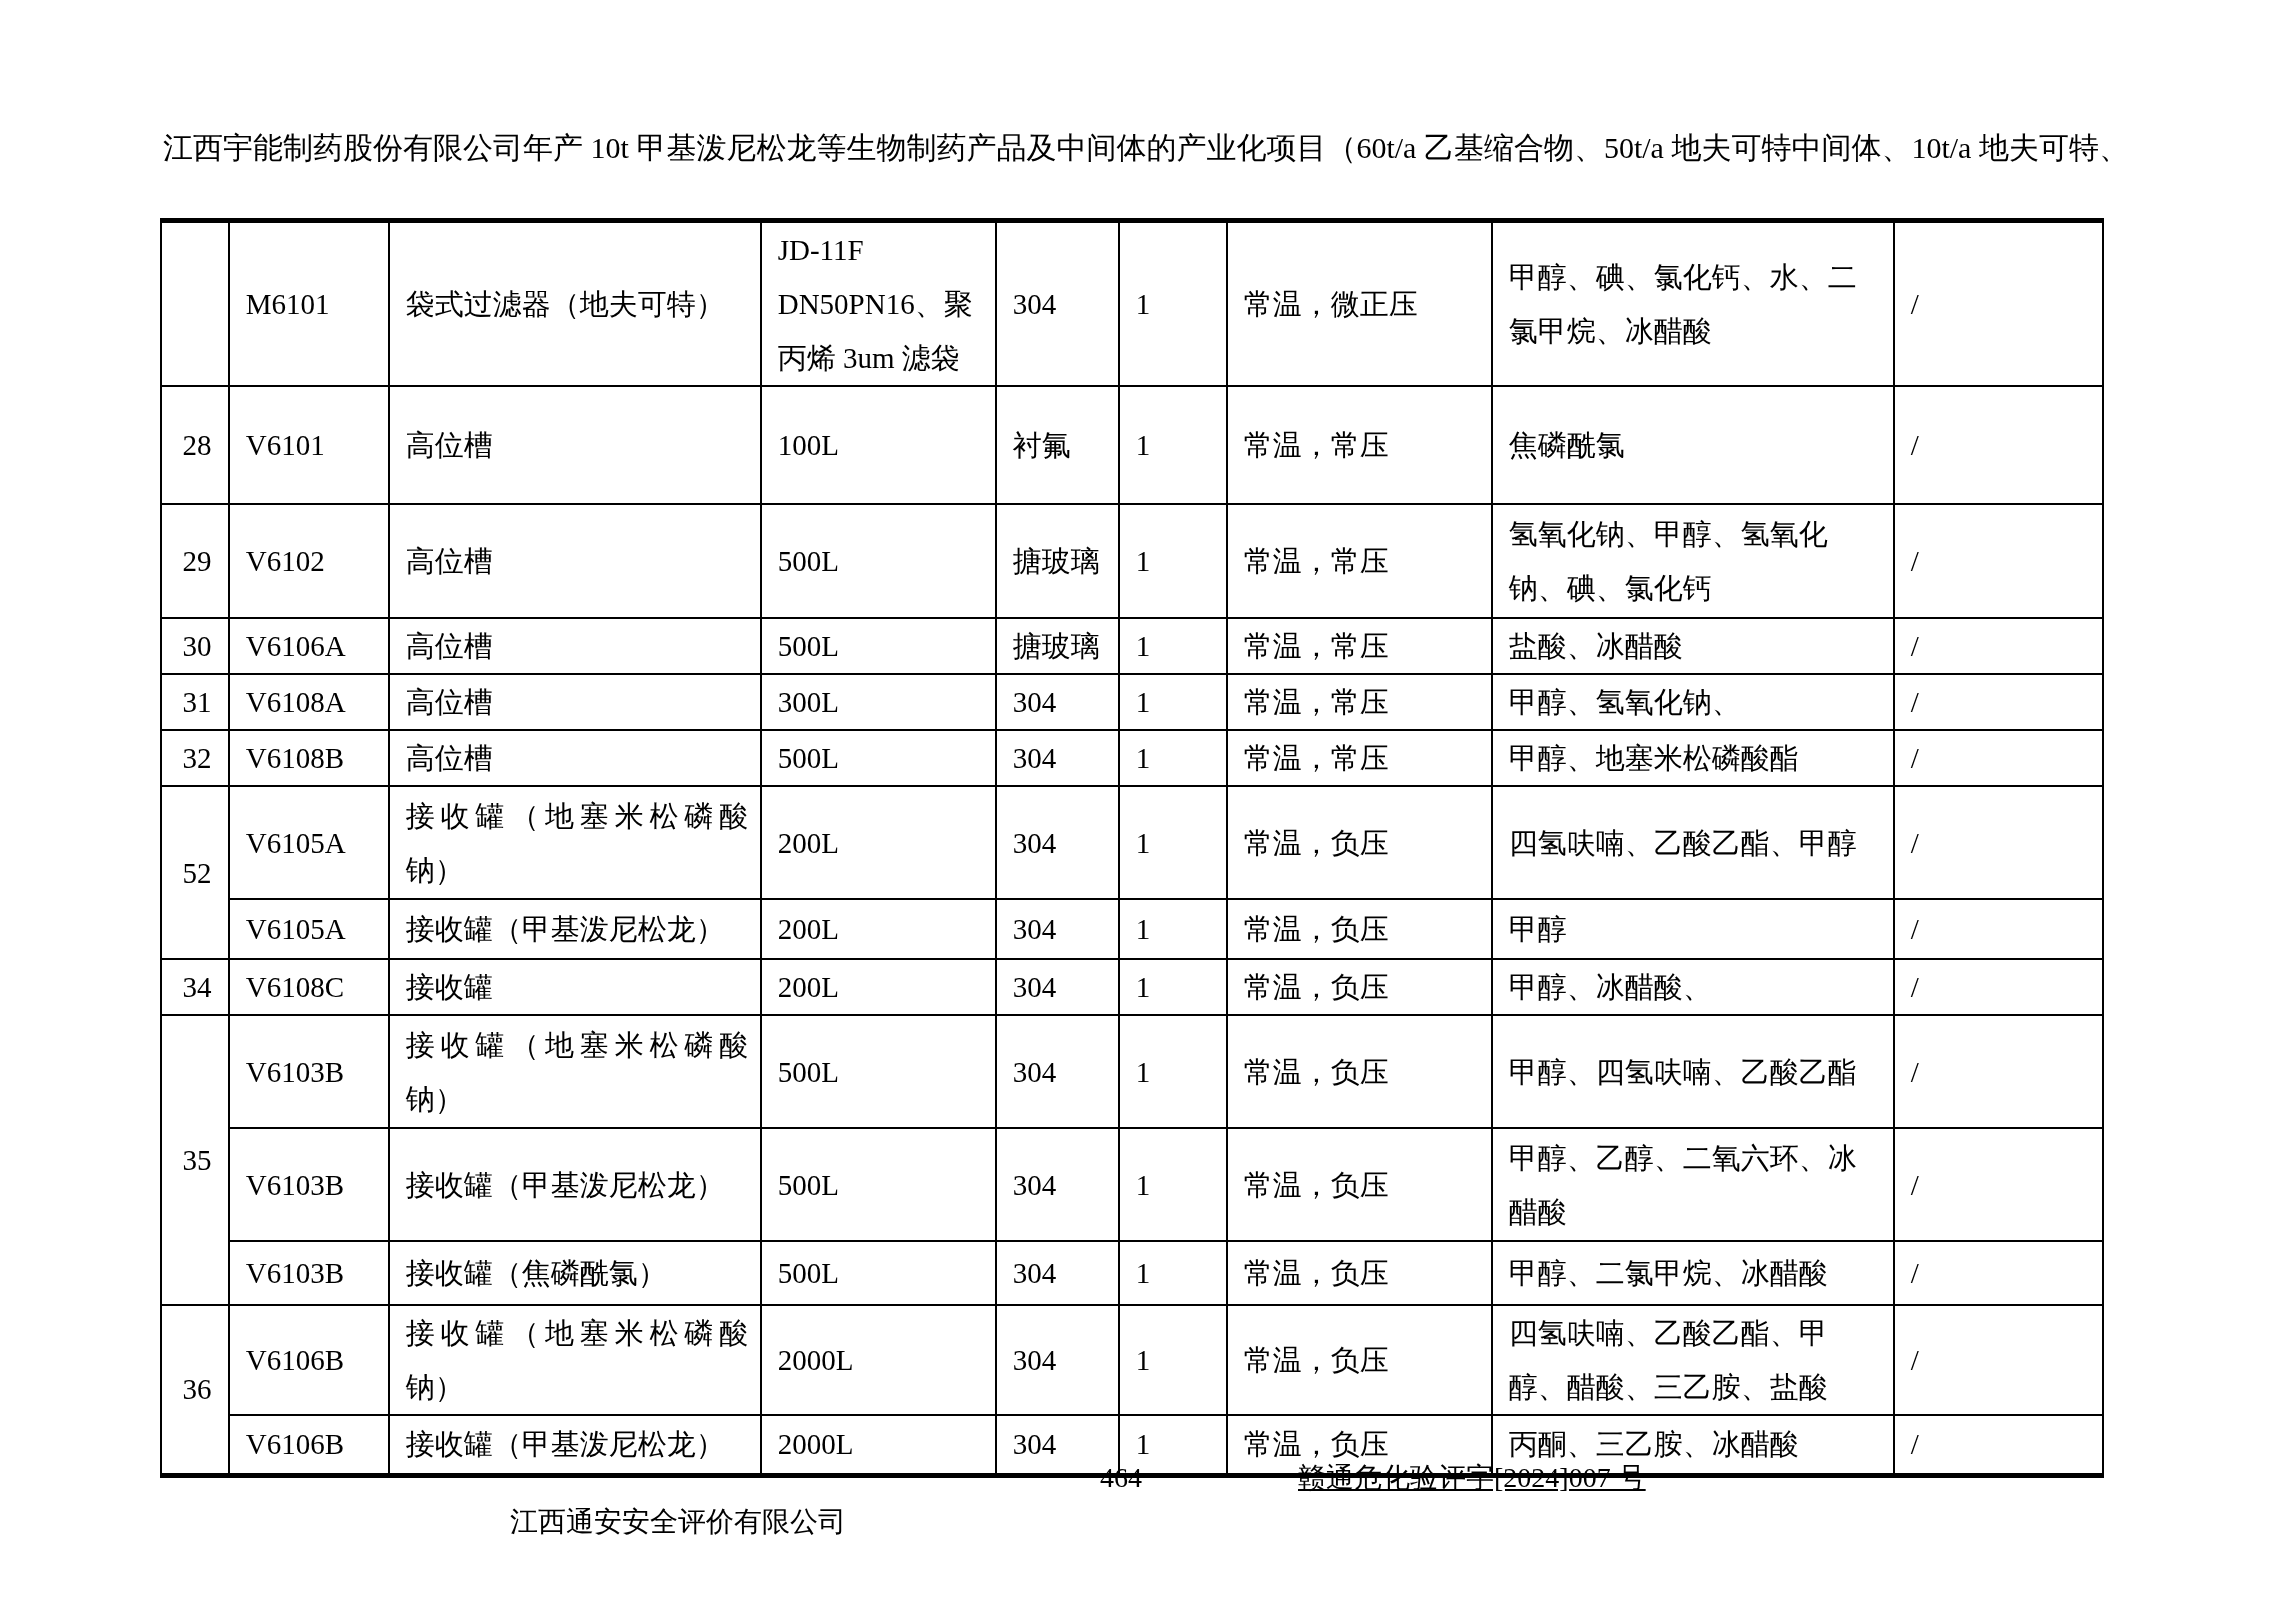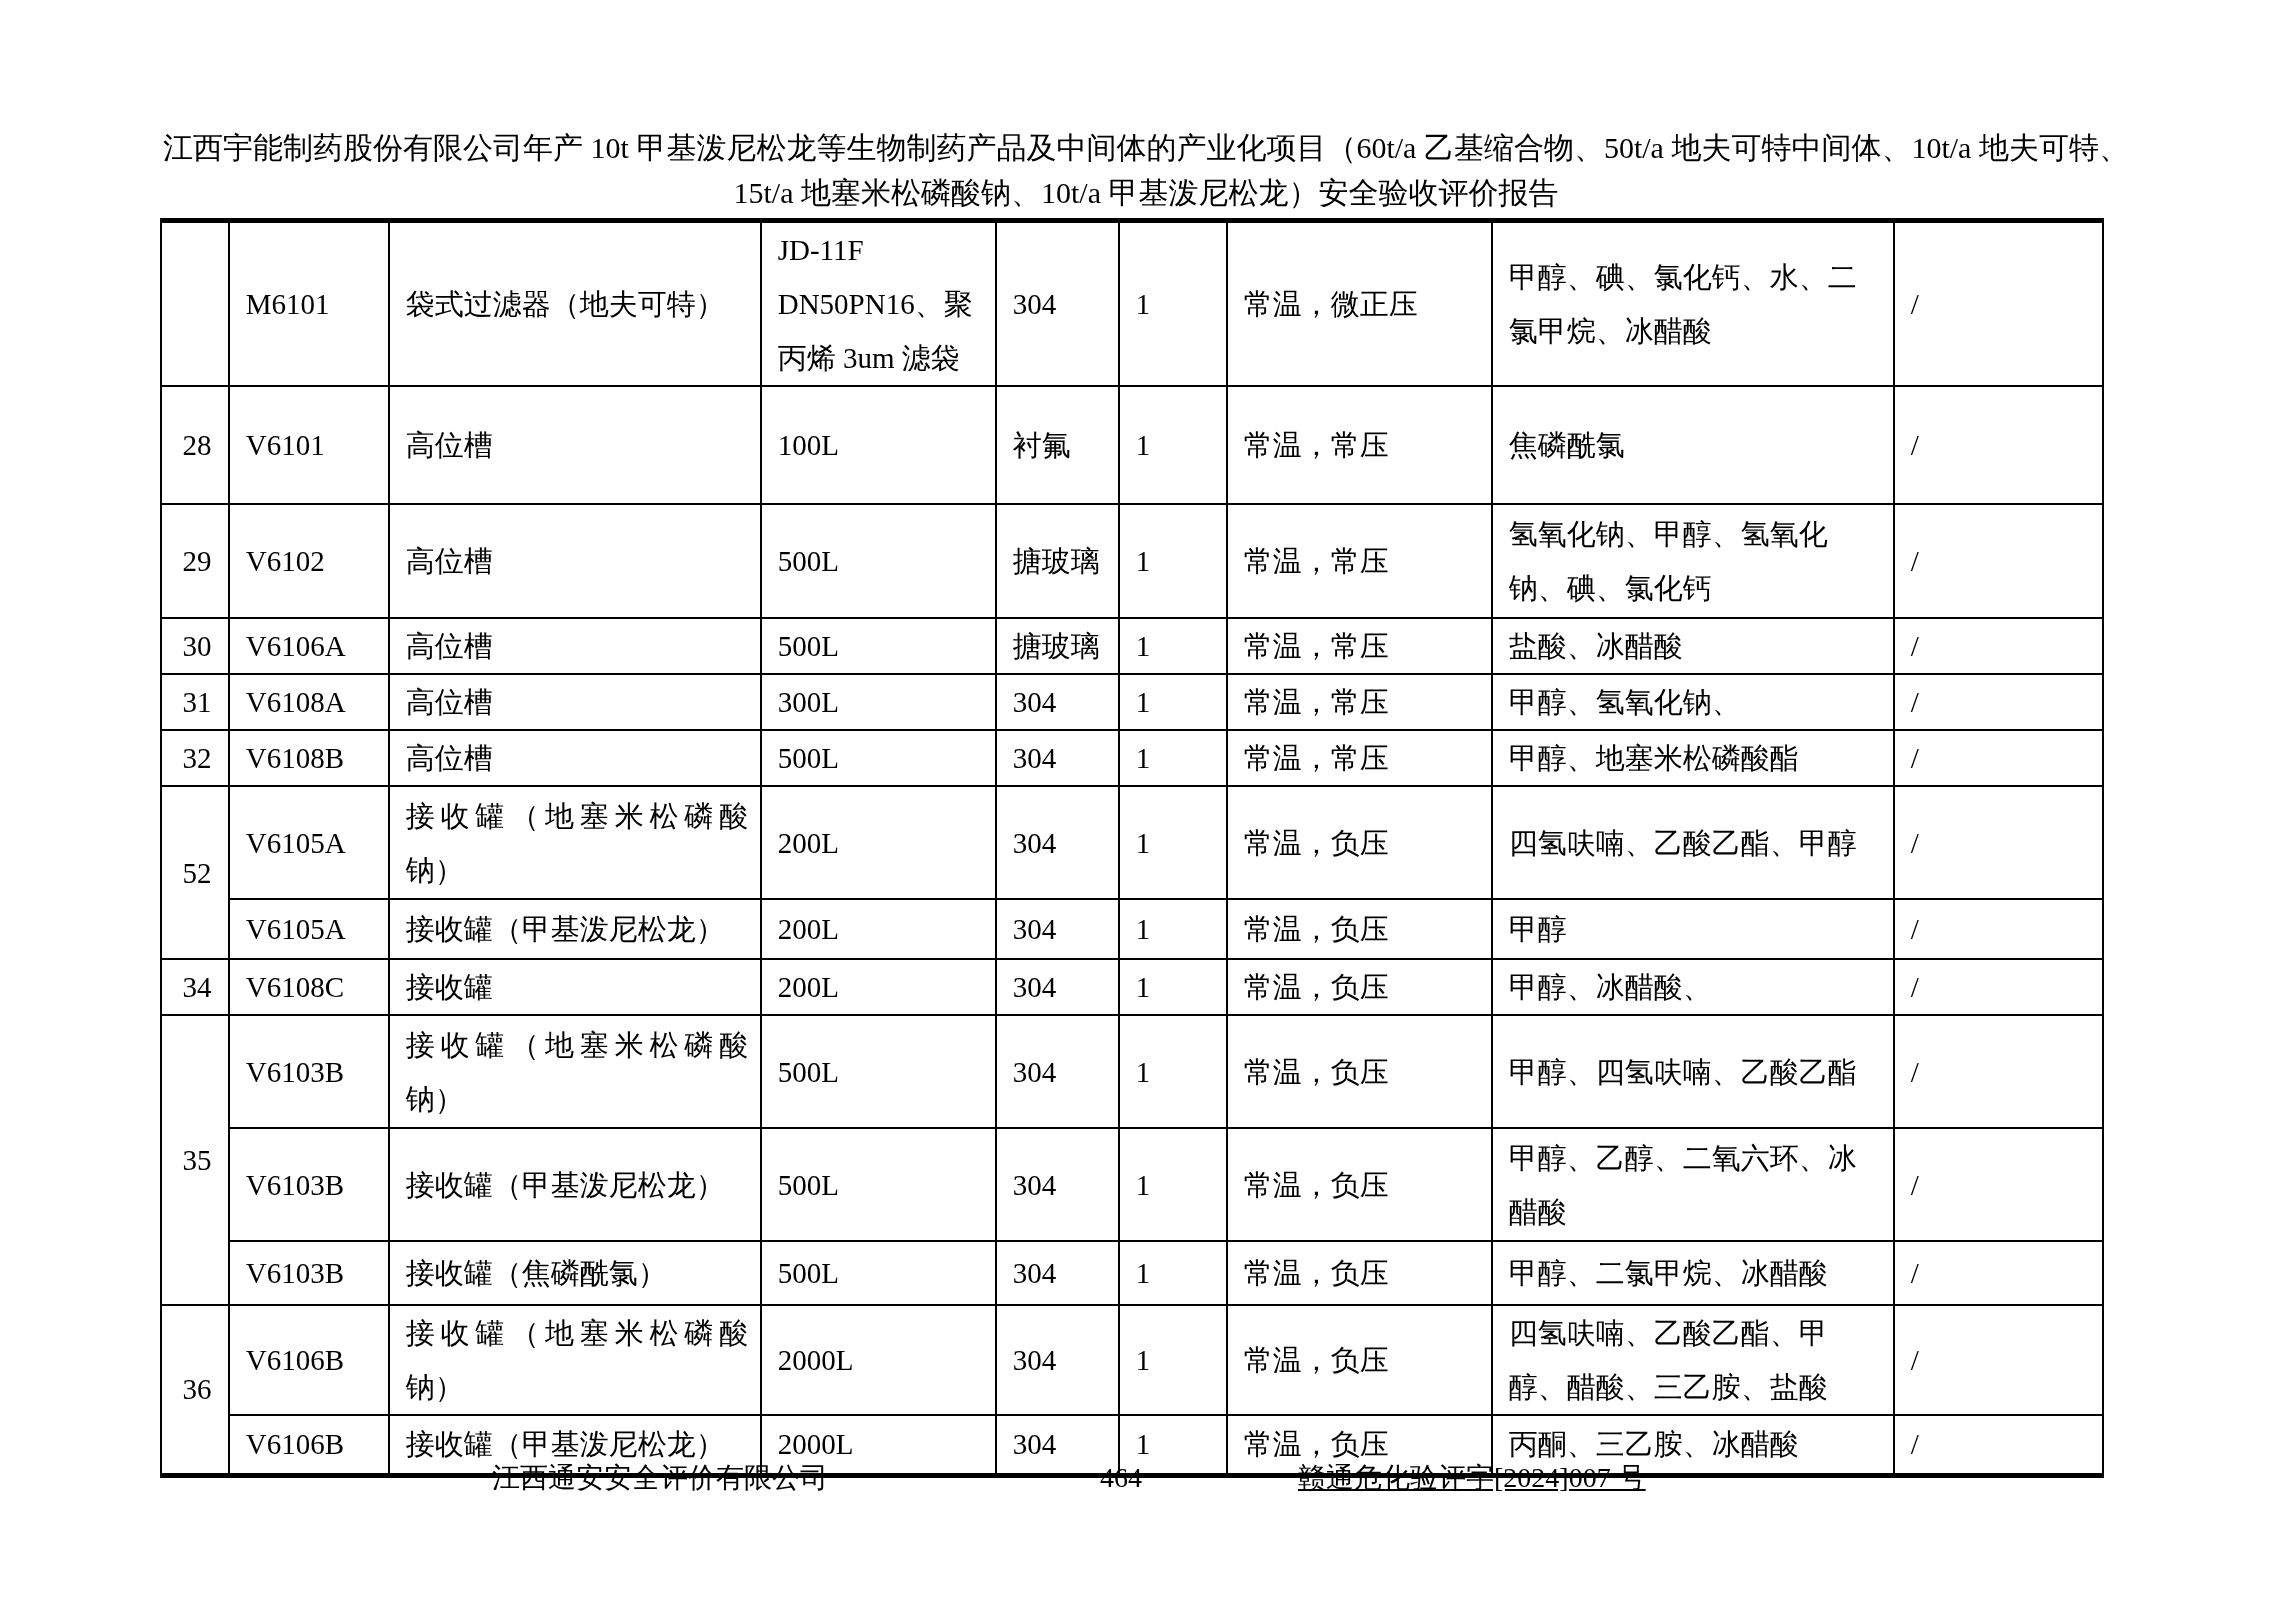--- a/index.html
+++ b/index.html
@@ -55,32 +55,31 @@
   td.c-spec { white-space: pre-line; }
   .footer {
     position: absolute;
     top: 1460px;
     left: 0;
     width: 2293px;
     height: 39px;
     font-size: 28px;
     line-height: 35px;
   }
-  .footer .f-company { position: absolute; left: 492px; }
+  .footer .f-company { position: absolute; left: 510px; margin-top: 44px; }
   .footer .f-page    { position: absolute; left: 1100px; }
   .footer .f-docno   { position: absolute; left: 1298px; text-decoration: underline; }
 </style>
 </head>
 <body>
 
 <div class="page">
 
   <div class="doc-title">
     <div>江西宇能制药股份有限公司年产 10t 甲基泼尼松龙等生物制药产品及中间体的产业化项目（60t/a 乙基缩合物、50t/a 地夫可特中间体、10t/a 地夫可特、</div>
-    <div>15t/a 地塞米松磷酸钠、10t/a 甲基泼尼松龙）安全验收评价报告</div>
   </div>
 
   <table class="equip">
     <colgroup>
       <col style="width:68px">
         <col style="width:160px">
         <col style="width:372px">
       <col style="width:235px">
         <col style="width:123px">
         <col style="width:108px">

